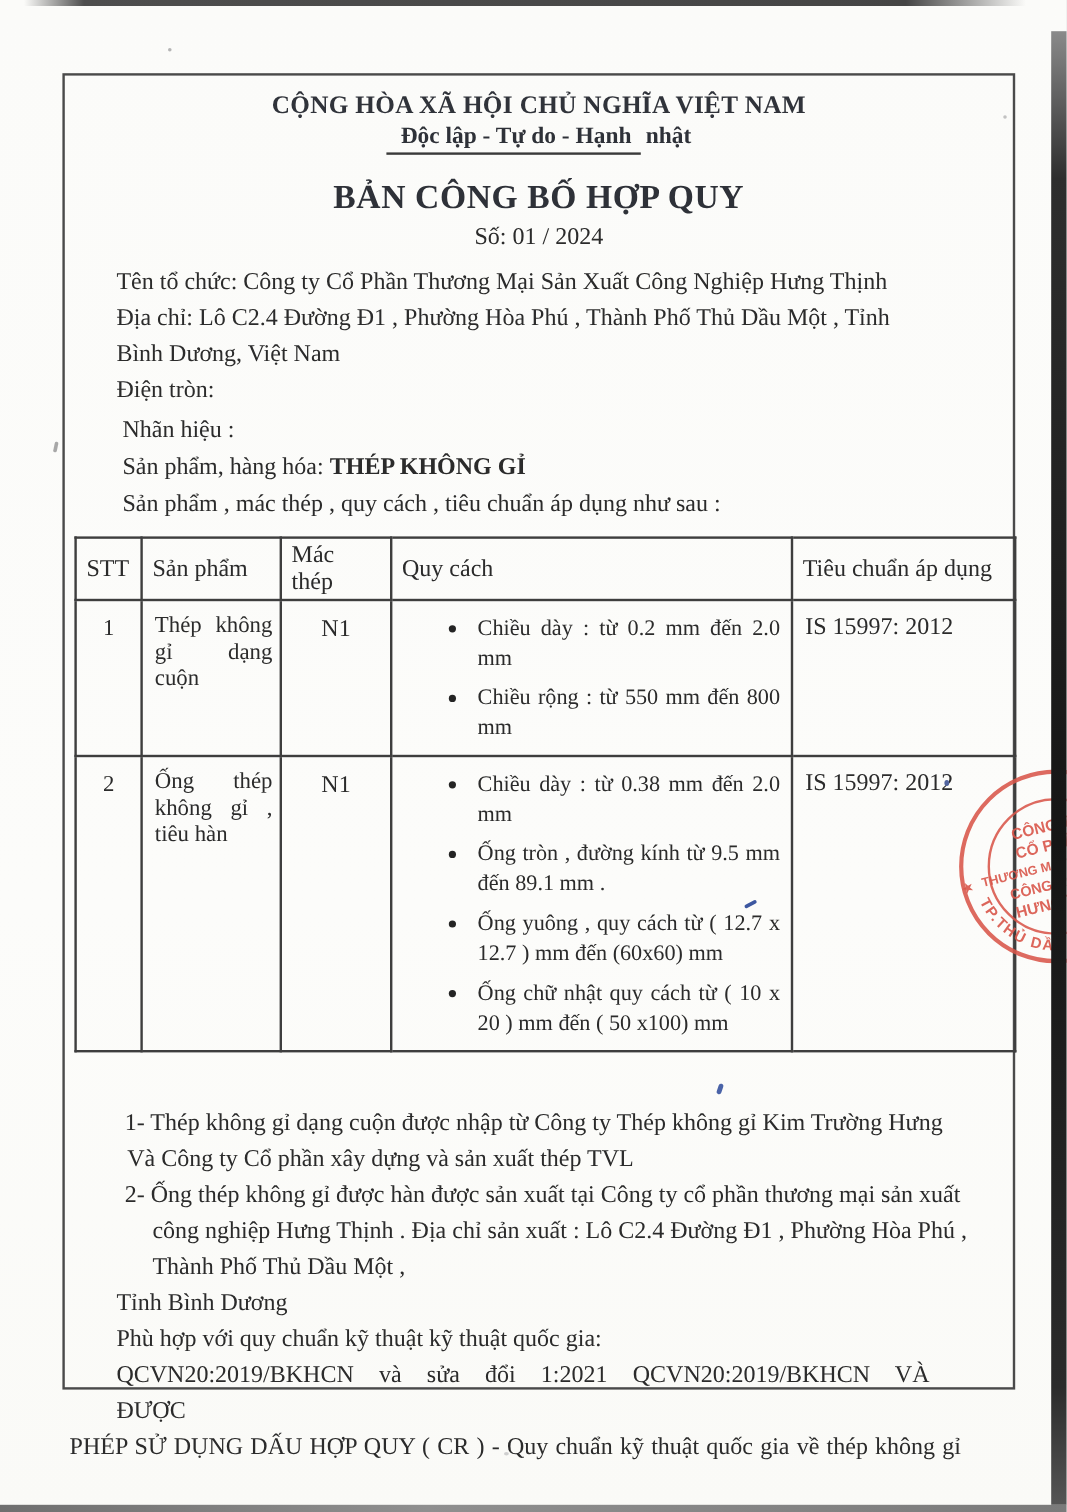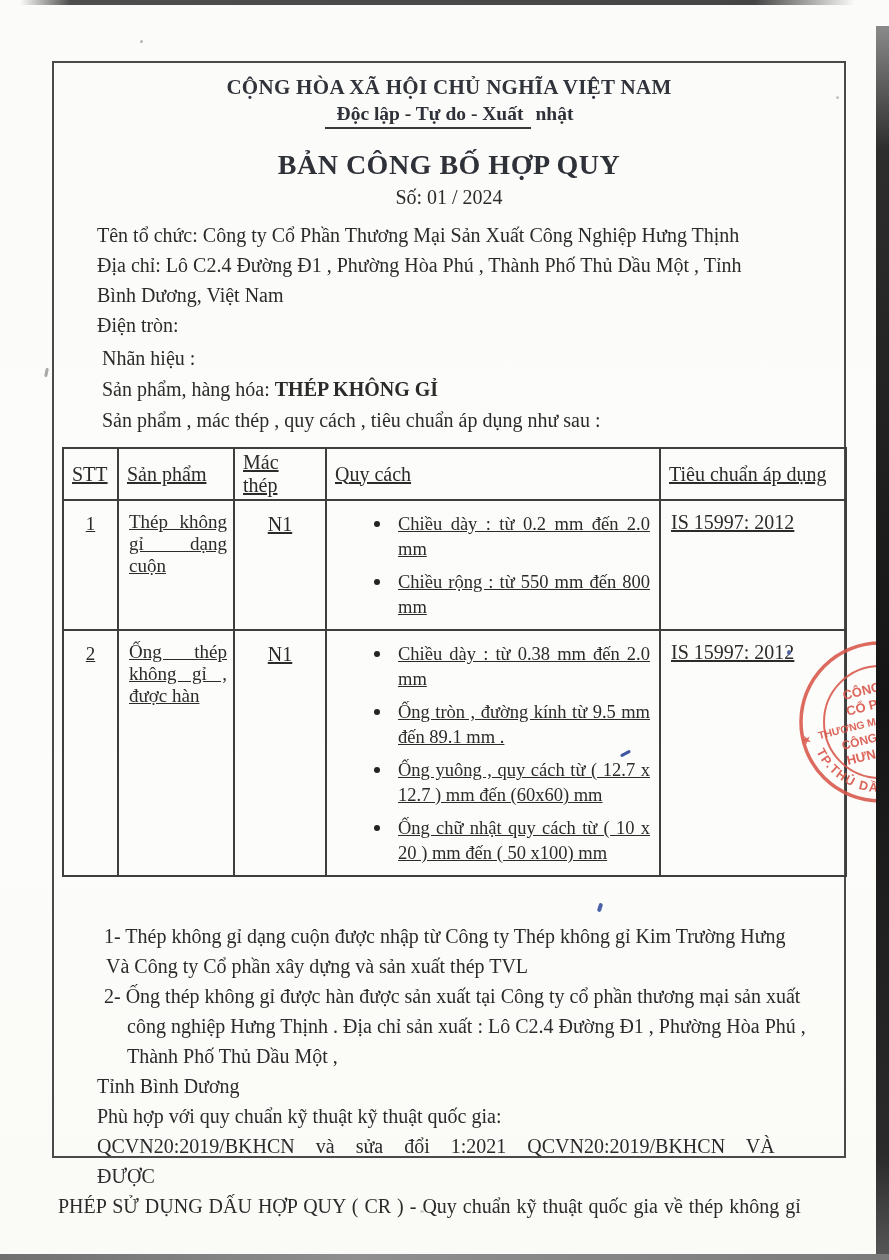--- a/index.html
+++ b/index.html
@@ -16,21 +16,21 @@
   .nat-title { margin-top:12px; text-align:center; font-size:21px; font-weight:700; letter-spacing:.3px; color:#30333a; }
   .motto { text-align:center; font-size:19.5px; font-weight:700; margin-top:3px; color:#2e3138; }
   .motto-u { border-bottom:2px solid #3a3a3a; padding:0 8px 3px 12px; }
   .motto-tail { padding-left:4px; }
   .doc-title { margin-top:24px; text-align:center; font-size:28px; font-weight:700; letter-spacing:.5px; color:#2e3138; }
   .doc-number { margin-top:5px; text-align:center; font-size:20px; }
   .info { margin:11px 22px 0 43px; font-size:20px; line-height:30px; }
   .sec2 { margin:3px 22px 0 48px; font-size:20px; line-height:30px; }
   .sec2 .line { margin-top:1px; }
   .bold { font-weight:700; }
-  table.spec { margin:12px 0 0 8px; border-collapse:collapse; width:783px; table-layout:fixed;text-decoration:underline; }
+  table.spec { margin:12px 0 0 8px; border-collapse:collapse; width:783px; table-layout:fixed; }
   table.spec th, table.spec td { border:2px solid #3e3e3e; }
   table.spec th { font-weight:400; font-size:20px; height:34px; text-align:left; padding:2px 8px; }
   th.h-stt { text-align:center; padding:2px 2px; }
   td { vertical-align:top; font-size:19px; }
   td.c-stt { text-align:center; padding-top:12px; }
   td.c-prod { padding:10px 6px 0 10px; text-align:justify;border-radius:15px; }
   td.c-grade { text-align:center; padding-top:12px; font-size:20px; }
   td.c-spec ul { list-style:none; margin:10px 0 0 0; padding:0 0 0 44px; }
   td.c-spec li { position:relative; padding-left:26px; max-width:252px; margin-bottom:8px; line-height:25px; font-size:18.5px; text-align:justify; }
   td.c-spec li::before { content:""; position:absolute; left:2px; top:9px; width:6px; height:6px; background:#242424; border-radius:50%; }
@@ -61,21 +61,21 @@
 </head>
 <body>
 
 <div class="scan">
 
   <div class="frame">
 
     <div class="nat-title">CỘNG HÒA XÃ HỘI CHỦ NGHĨA VIỆT NAM</div>
 
     <div class="motto">
-      <span class="motto-u">Độc lập - Tự do - Xuất</span><span class="motto-tail">nhật</span>
+      <span class="motto-u">Độc lập - Tự do - Hạnh</span><span class="motto-tail">nhật</span>
     </div>
 
     <div class="doc-title">BẢN CÔNG BỐ HỢP QUY</div>
     <div class="doc-number">Số: 01 / 2024</div>
 
     <div class="info">
       <div class="line">Tên tổ chức: Công ty Cổ Phần Thương Mại Sản Xuất Công Nghiệp Hưng Thịnh</div>
       <div class="line">Địa chỉ: Lô C2.4 Đường Đ1 , Phường Hòa Phú , Thành Phố Thủ Dầu Một , Tỉnh</div>
       <div class="line">Bình Dương, Việt Nam</div>
       <div class="line">Điện tròn:</div>
@@ -115,21 +115,21 @@
           <td class="c-spec">
             <ul>
                 <li>Chiều dày : từ 0.2 mm đến 2.0 mm</li>
                 <li>Chiều rộng : từ 550 mm đến 800 mm</li>
               </ul>
           </td>
           <td class="c-std">IS 15997: 2012</td>
         </tr>
         <tr>
           <td class="c-stt">2</td>
-          <td class="c-prod">Ống thép không gỉ , được hàn</td>
+          <td class="c-prod">Ống thép không gỉ , tiêu hàn</td>
           <td class="c-grade">N1</td>
           <td class="c-spec">
             <ul>
                 <li>Chiều dày : từ 0.38 mm đến 2.0 mm</li>
                 <li>Ống tròn , đường kính từ 9.5 mm đến 89.1 mm .</li>
                 <li>Ống yuông , quy cách từ ( 12.7 x 12.7 ) mm đến (60x60) mm</li>
                 <li>Ống chữ nhật quy cách từ ( 10 x 20 ) mm đến ( 50 x100) mm</li>
               </ul>
           </td>
           <td class="c-std">IS 15997: 2012</td>

